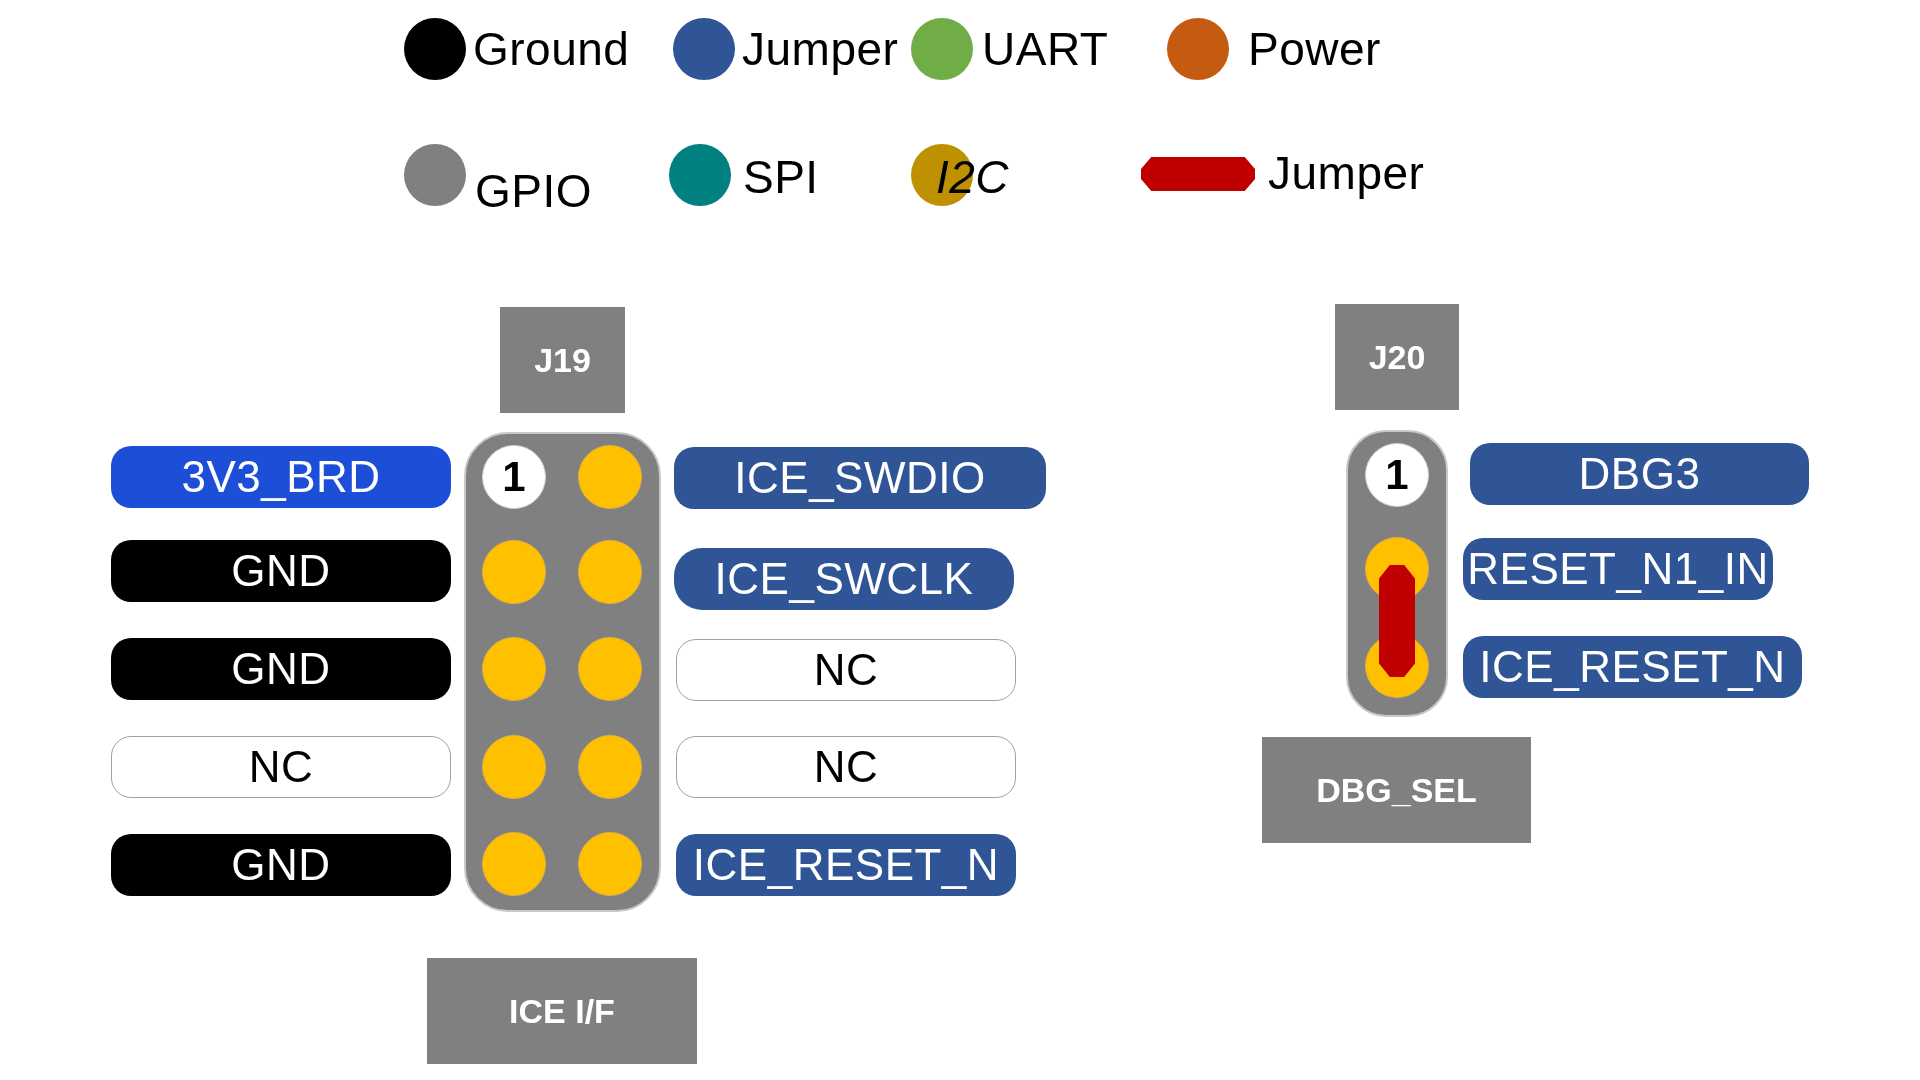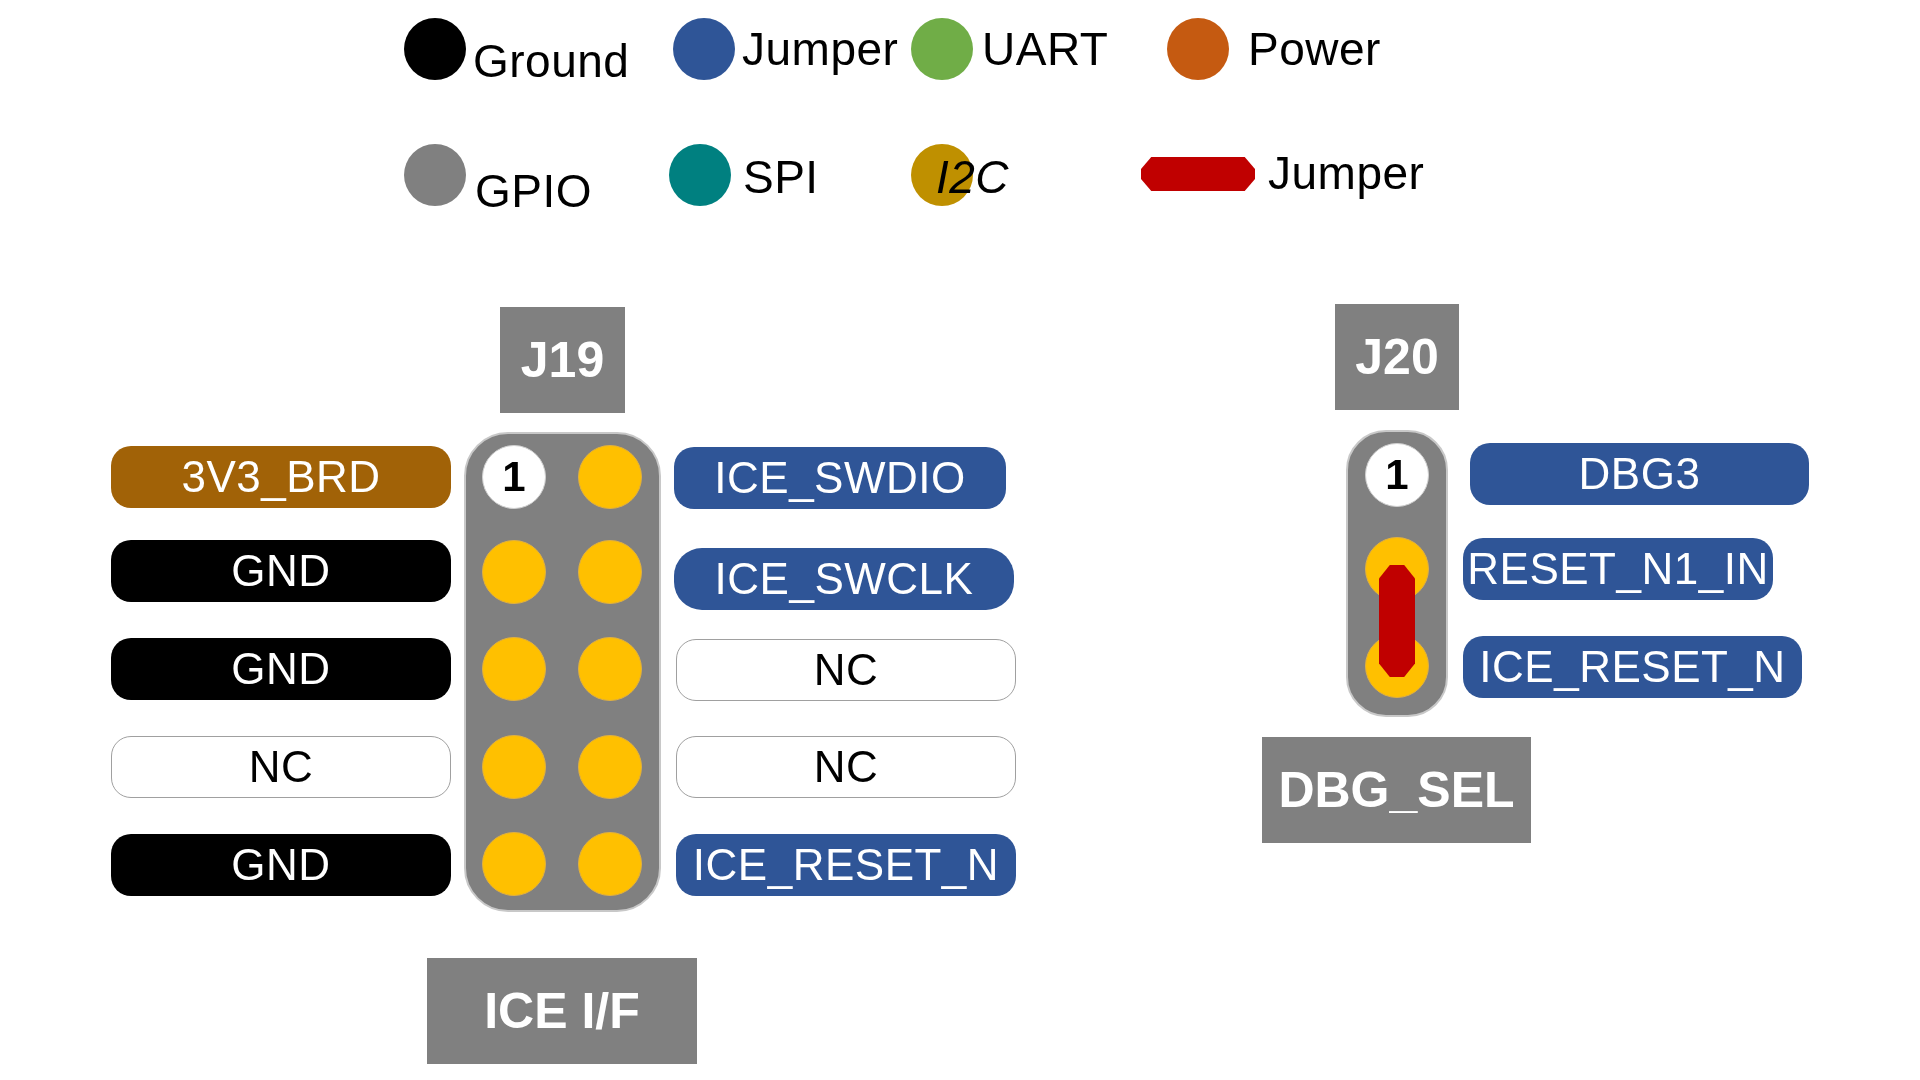--- a/index.html
+++ b/index.html
@@ -1,37 +1,37 @@
 <!DOCTYPE html>
 <html><head>
 <meta charset="utf-8">
 <style>
   html,body{margin:0;padding:0;}
   body{width:1920px;height:1080px;background:#ffffff;position:relative;overflow:hidden;font-family:"Liberation Sans","DejaVu Sans",sans-serif;}
   .legend-dot{position:absolute;width:62px;height:62px;border-radius:50%;}
   .legend-text{position:absolute;font-size:46px;color:#000;line-height:62px;height:62px;white-space:nowrap;letter-spacing:0.5px;}
   .jumper-swatch{position:absolute;width:114px;height:34px;background:#c00000;clip-path:polygon(9% 0,91% 0,100% 35%,100% 65%,91% 100%,9% 100%,0 65%,0 35%);}
-  .title-box{position:absolute;background:#808080;color:#fff;font-weight:bold;display:flex;align-items:center;justify-content:center;font-size:50px;}
+  .title-box{position:absolute;background:#808080;color:#fff;font-weight:bold;display:flex;align-items:center;justify-content:center;font-size:34px;}
   .conn-body{position:absolute;background:#808080;border:2px solid #c8c8c8;box-sizing:border-box;border-radius:44px;}
   .pin{position:absolute;width:64px;height:64px;border-radius:50%;background:#ffc000;box-sizing:border-box;border:1px solid #e0b040;}
   .pin.one{background:#ffffff;border:1px solid #d0d0d0;display:flex;align-items:center;justify-content:center;font-weight:bold;font-size:42px;color:#000;}
   .sig{position:absolute;height:62px;border-radius:20px;display:flex;align-items:center;justify-content:center;font-size:44px;color:#fff;box-sizing:border-box;letter-spacing:0.5px;white-space:nowrap;}
   .sig.debug{background:#2f5597;}
   .sig.ground{background:#000000;}
-  .sig.power{background:#a16207;}
+  .sig.power{background:#1d4ed8;}
   .sig.nc{background:#ffffff;color:#000;border:1.5px solid #a0a0a0;}
   .jumper-bar{position:absolute;width:36px;height:112px;background:#c00000;clip-path:polygon(0 12%,30% 0,70% 0,100% 12%,100% 88%,70% 100%,30% 100%,0 88%);}
 </style>
 </head>
 <body>
 
 <div>
 
   <div class="legend-dot" style="left:404px;top:18px;background:#000000;"></div>
-  <div class="legend-text" style="left:473px;top:18px;margin-top:12px;">Ground</div>
+  <div class="legend-text" style="left:473px;top:18px;">Ground</div>
 
   <div class="legend-dot" style="left:673px;top:18px;background:#2f5597;"></div>
   <div class="legend-text" style="left:742px;top:18px;">Jumper</div>
 
   <div class="legend-dot" style="left:911px;top:18px;background:#70ad47;"></div>
   <div class="legend-text" style="left:982px;top:18px;text-align:right;">UART</div>
 
   <div class="legend-dot" style="left:1167px;top:18px;background:#c55a11;"></div>
   <div class="legend-text" style="left:1248px;top:18px;">Power</div>
 
@@ -63,21 +63,21 @@
   <div class="pin" style="left:578px;top:735px;"></div>
   <div class="pin" style="left:482px;top:832px;"></div>
   <div class="pin" style="left:578px;top:832px;"></div>
 
   <div class="sig power" style="left:111px;top:446px;width:340px;">3V3_BRD</div>
   <div class="sig ground" style="left:111px;top:540px;width:340px;">GND</div>
   <div class="sig ground" style="left:111px;top:638px;width:340px;">GND</div>
   <div class="sig nc" style="left:111px;top:736px;width:340px;">NC</div>
   <div class="sig ground" style="left:111px;top:834px;width:340px;">GND</div>
 
-  <div class="sig debug" style="left:674px;top:447px;width:332px;">ICE_SWDIO</div>
+  <div class="sig debug" style="left:674px;top:447px;width:372px;">ICE_SWDIO</div>
   <div class="sig debug" style="left:674px;top:548px;width:340px;border-radius:28px;">ICE_SWCLK</div>
   <div class="sig nc" style="left:676px;top:639px;width:340px;">NC</div>
   <div class="sig nc" style="left:676px;top:736px;width:340px;">NC</div>
   <div class="sig debug" style="left:676px;top:834px;width:340px;">ICE_RESET_N</div>
 
   <div class="title-box" style="left:427px;top:958px;width:270px;height:106px;">ICE I/F</div>
 </div>
 
 <div>
   <div class="title-box" style="left:1335px;top:304px;width:124px;height:106px;">J20</div>

